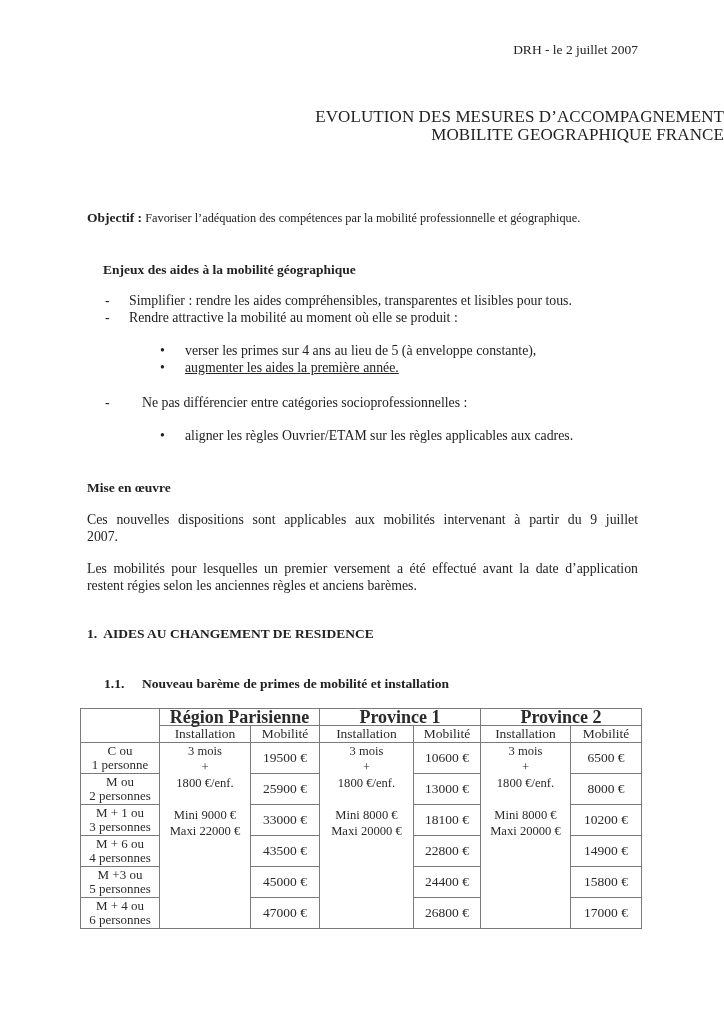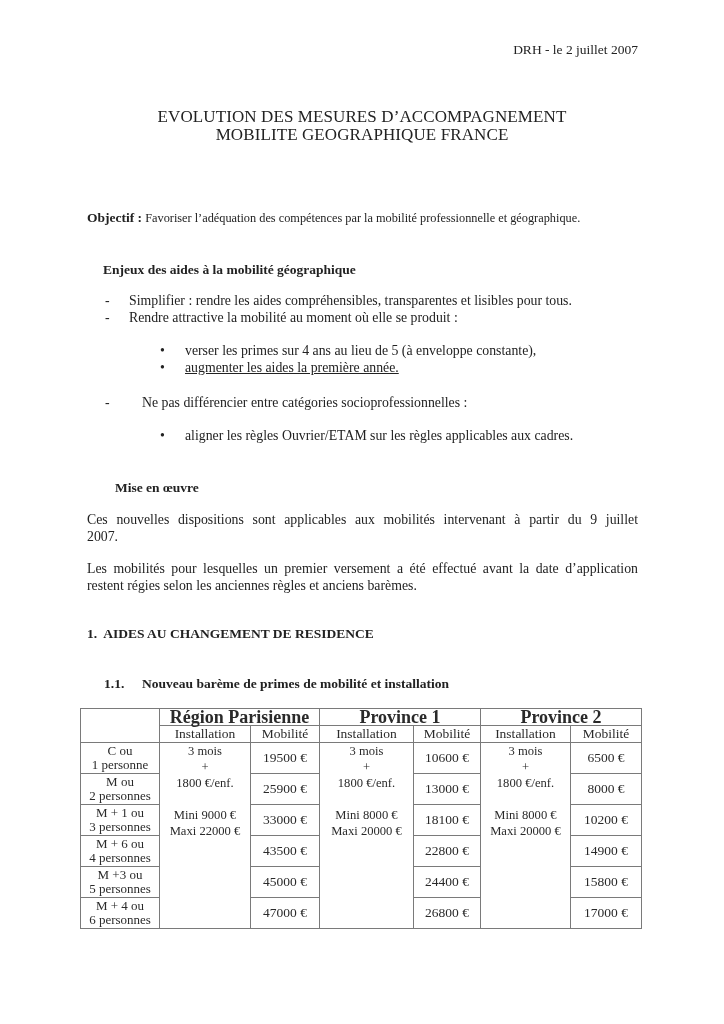--- a/index.html
+++ b/index.html
@@ -3,21 +3,21 @@
 <meta charset="utf-8">
 <style>
   html, body { margin: 0; padding: 0; background: #ffffff; }
   body {
     width: 724px; height: 1024px; position: relative; overflow: hidden;
     font-family: "Liberation Serif", "DejaVu Serif", serif;
     color: #222222;
   }
   .abs { position: absolute; }
   .header-date { top: 42px; right: 86px; font-size: 13.5px; }
-  .title { top: 108px; left: 0; width: 724px; text-align: center; font-size: 17px; line-height: 18px; letter-spacing: 0.1px; }
+  .title { top: 108px; left: 0; width: 724px; text-align: right; font-size: 17px; line-height: 18px; letter-spacing: 0.1px; }
   .title div { white-space: nowrap; }
   .objectif { top: 210px; left: 87px; font-size: 12.3px; white-space: nowrap; }
   .objectif .lbl { font-weight: bold; font-size: 13.5px; }
   .h-bold { font-weight: bold; font-size: 13.5px; white-space: nowrap; }
   .para { font-size: 13.8px; white-space: nowrap; }
   .dash { position: absolute; left: 105px; }
   .bullet { position: absolute; left: 160px; }
   .justify { left: 87px; width: 551px; text-align: justify; text-align-last: justify; font-size: 13.8px; }
   table.bareme {
     position: absolute; top: 708px; left: 80px; width: 561px;
@@ -73,21 +73,21 @@
 <div class="abs para" style="top:395px; left:0; width:724px;">
   <span class="dash">-</span>
   <span style="position:absolute; left:142px;">Ne pas différencier entre catégories socioprofessionnelles :</span>
 </div>
 
 <div class="abs para" style="top:428px; left:0; width:724px;">
   <span class="bullet">•</span>
   <span style="position:absolute; left:185px;">aligner les règles Ouvrier/ETAM sur les règles applicables aux cadres.</span>
 </div>
 
-<div class="abs h-bold" style="top:480px; left:87px;margin-left:28px;">Mise en œuvre</div>
+<div class="abs h-bold" style="top:480px; left:87px;">Mise en œuvre</div>
 
 <div class="abs justify" style="top:512px;">Ces nouvelles dispositions sont applicables aux mobilités intervenant à partir du 9 juillet</div>
 <div class="abs para" style="top:529px; left:87px;">2007.</div>
 
 <div class="abs justify" style="top:561px;">Les mobilités pour lesquelles un premier versement a été effectué avant la date d’application</div>
 <div class="abs para" style="top:578px; left:87px;">restent régies selon les anciennes règles et anciens barèmes.</div>
 
 <div class="abs h-bold" style="top:626px; left:87px; white-space:pre;">1.  AIDES AU CHANGEMENT DE RESIDENCE</div>
 
 <div class="abs h-bold" style="top:676px; left:104px;">

